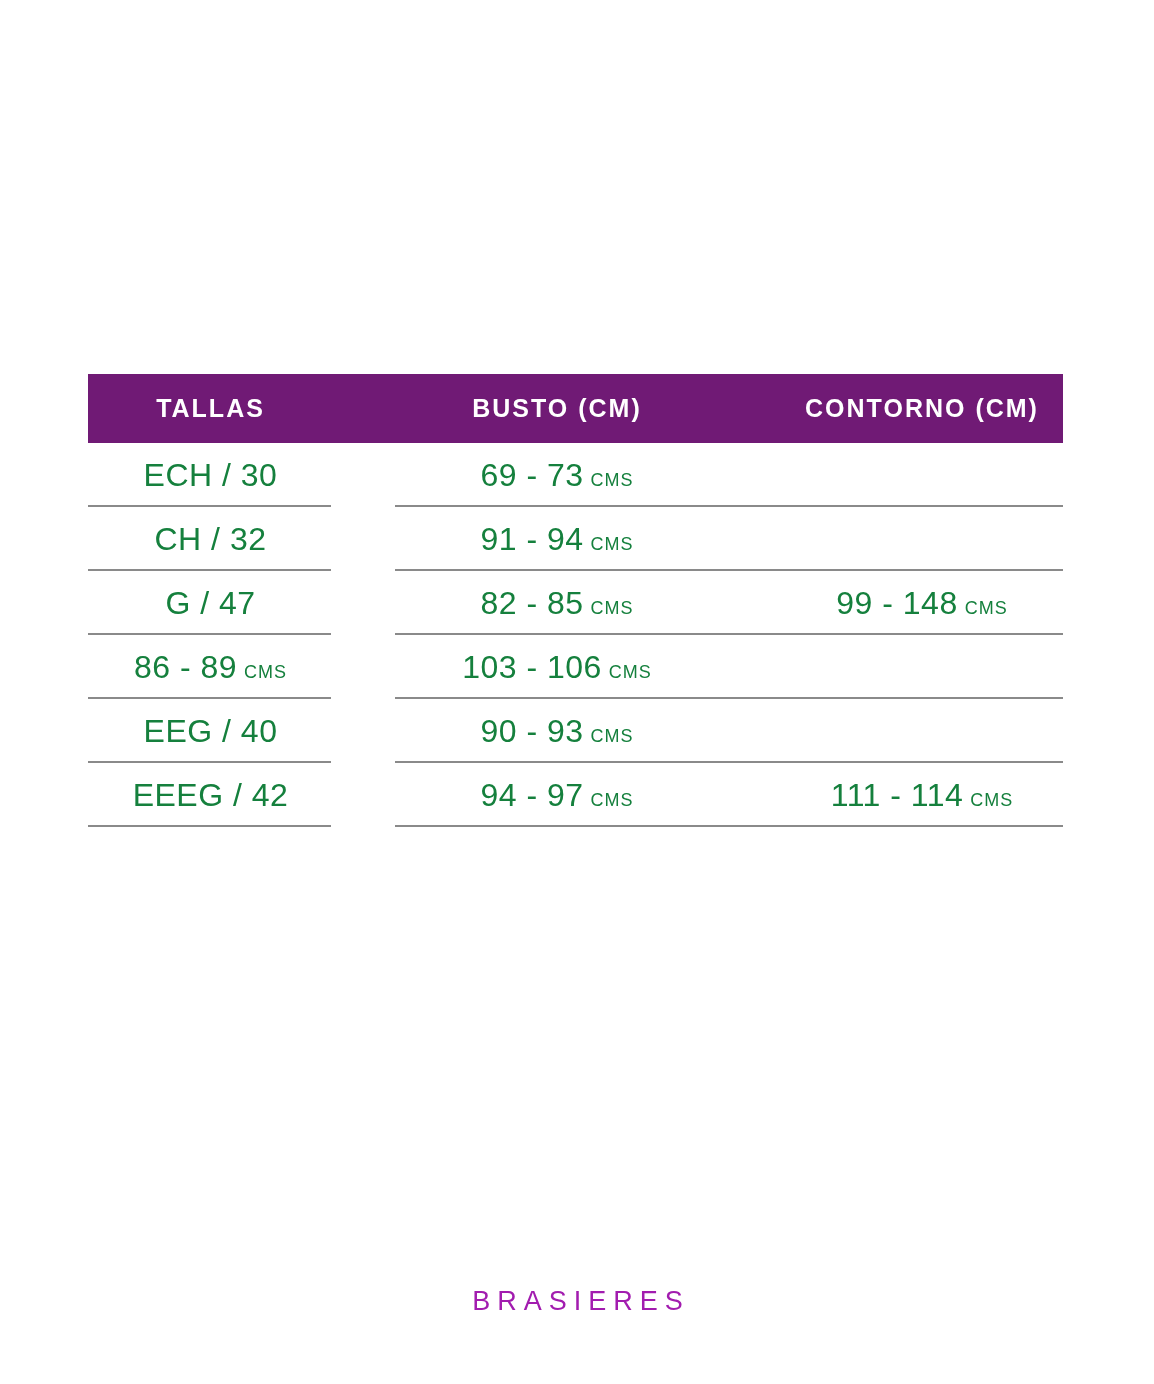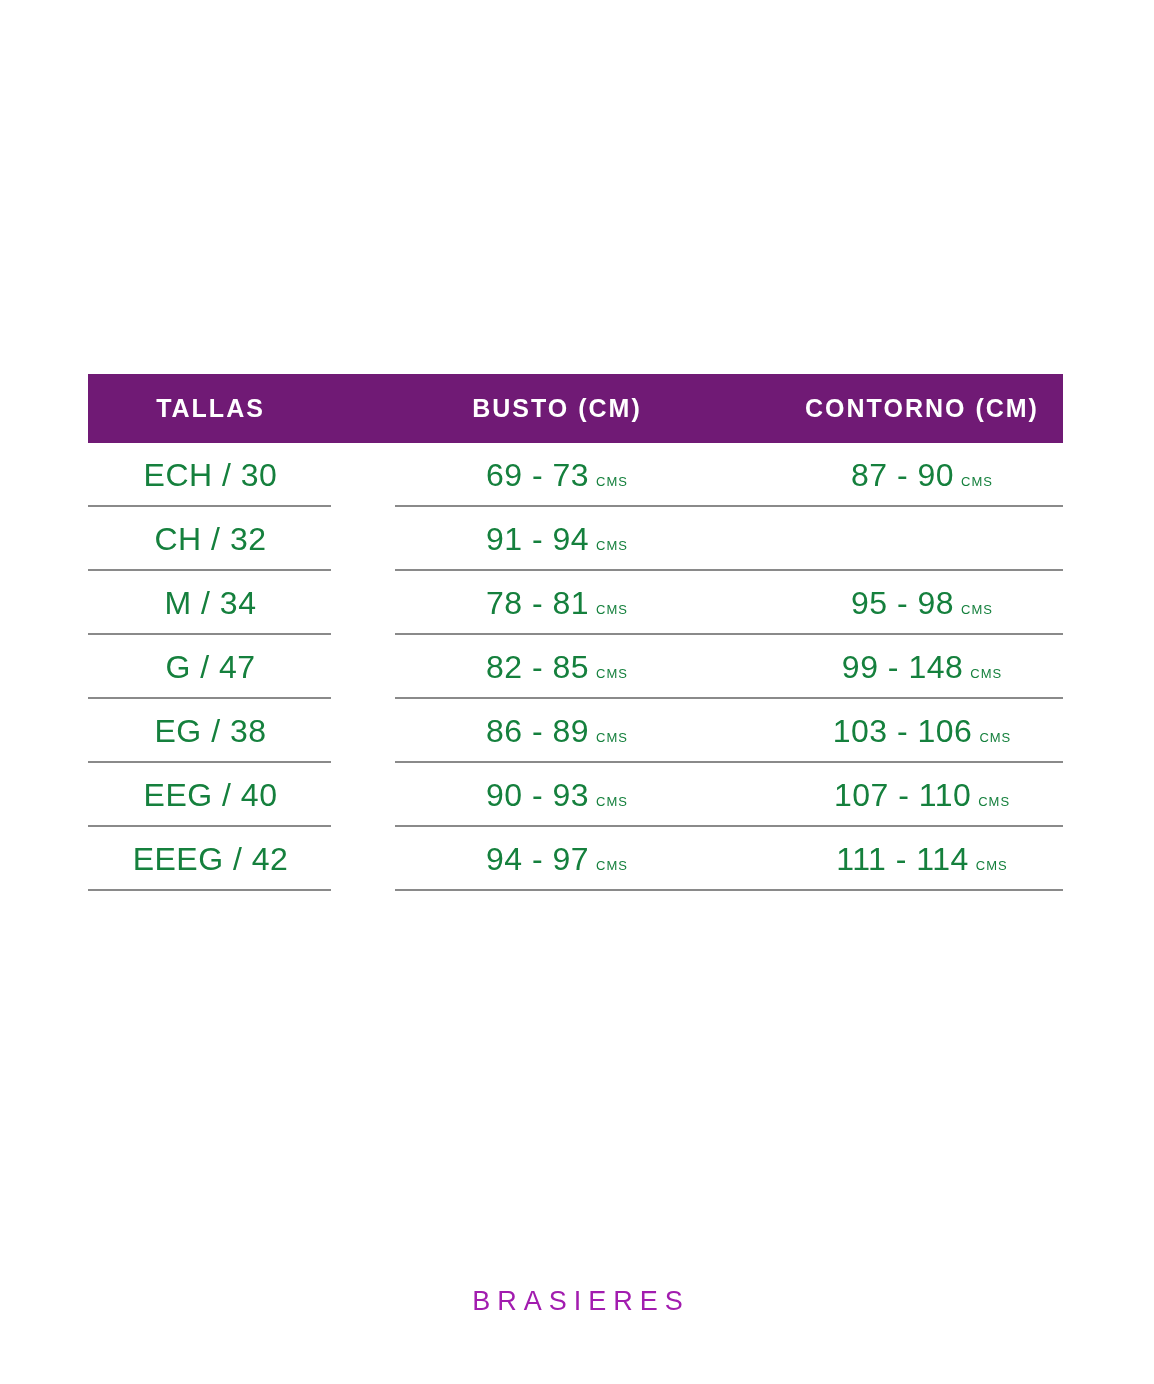--- a/index.html
+++ b/index.html
@@ -44,21 +44,21 @@
   }
   .cell {
     text-align: center;
     color: #15803d;
     font-size: 32px;
     font-weight: 400;
     letter-spacing: 0.5px;
     white-space: nowrap;
   }
   .unit {
-    font-size: 13px;
+    font-size: 18px;
     letter-spacing: 1px;
     margin-left: 7px;
   }
   .seg {
     position: absolute;
     bottom: 0;
     height: 2px;
     background: #8a8a8a;
   }
   .seg-left {
@@ -89,60 +89,50 @@
 
   <div class="thead">
     <div class="th">TALLAS</div>
     <div class="th">BUSTO (CM)</div>
     <div class="th">CONTORNO (CM)</div>
   </div>
 
   <div class="row">
     <div class="cell">ECH / 30</div>
     <div class="cell"><span>69 - 73</span><span class="unit">CMS</span></div>
-    <div class="cell"><span>87 - 90</span><span class="unit">CMS</span></div>
     <span class="seg seg-left"></span>
     <span class="seg seg-right"></span>
   </div>
 
   <div class="row">
     <div class="cell">CH / 32</div>
     <div class="cell"><span>91 - 94</span><span class="unit">CMS</span></div>
     <span class="seg seg-left"></span>
     <span class="seg seg-right"></span>
   </div>
 
-  <div class="row">
-    <div class="cell">M / 34</div>
-    <div class="cell"><span>78 - 81</span><span class="unit">CMS</span></div>
-    <div class="cell"><span>95 - 98</span><span class="unit">CMS</span></div>
-    <span class="seg seg-left"></span>
-    <span class="seg seg-right"></span>
-  </div>
 
   <div class="row">
     <div class="cell">G / 47</div>
     <div class="cell"><span>82 - 85</span><span class="unit">CMS</span></div>
     <div class="cell"><span>99 - 148</span><span class="unit">CMS</span></div>
     <span class="seg seg-left"></span>
     <span class="seg seg-right"></span>
   </div>
 
   <div class="row">
-    <div class="cell">EG / 38</div>
     <div class="cell"><span>86 - 89</span><span class="unit">CMS</span></div>
     <div class="cell"><span>103 - 106</span><span class="unit">CMS</span></div>
     <span class="seg seg-left"></span>
     <span class="seg seg-right"></span>
   </div>
 
   <div class="row">
     <div class="cell">EEG / 40</div>
     <div class="cell"><span>90 - 93</span><span class="unit">CMS</span></div>
-    <div class="cell"><span>107 - 110</span><span class="unit">CMS</span></div>
     <span class="seg seg-left"></span>
     <span class="seg seg-right"></span>
   </div>
 
   <div class="row">
     <div class="cell">EEEG / 42</div>
     <div class="cell"><span>94 - 97</span><span class="unit">CMS</span></div>
     <div class="cell"><span>111 - 114</span><span class="unit">CMS</span></div>
     <span class="seg seg-left"></span>
     <span class="seg seg-right"></span>

